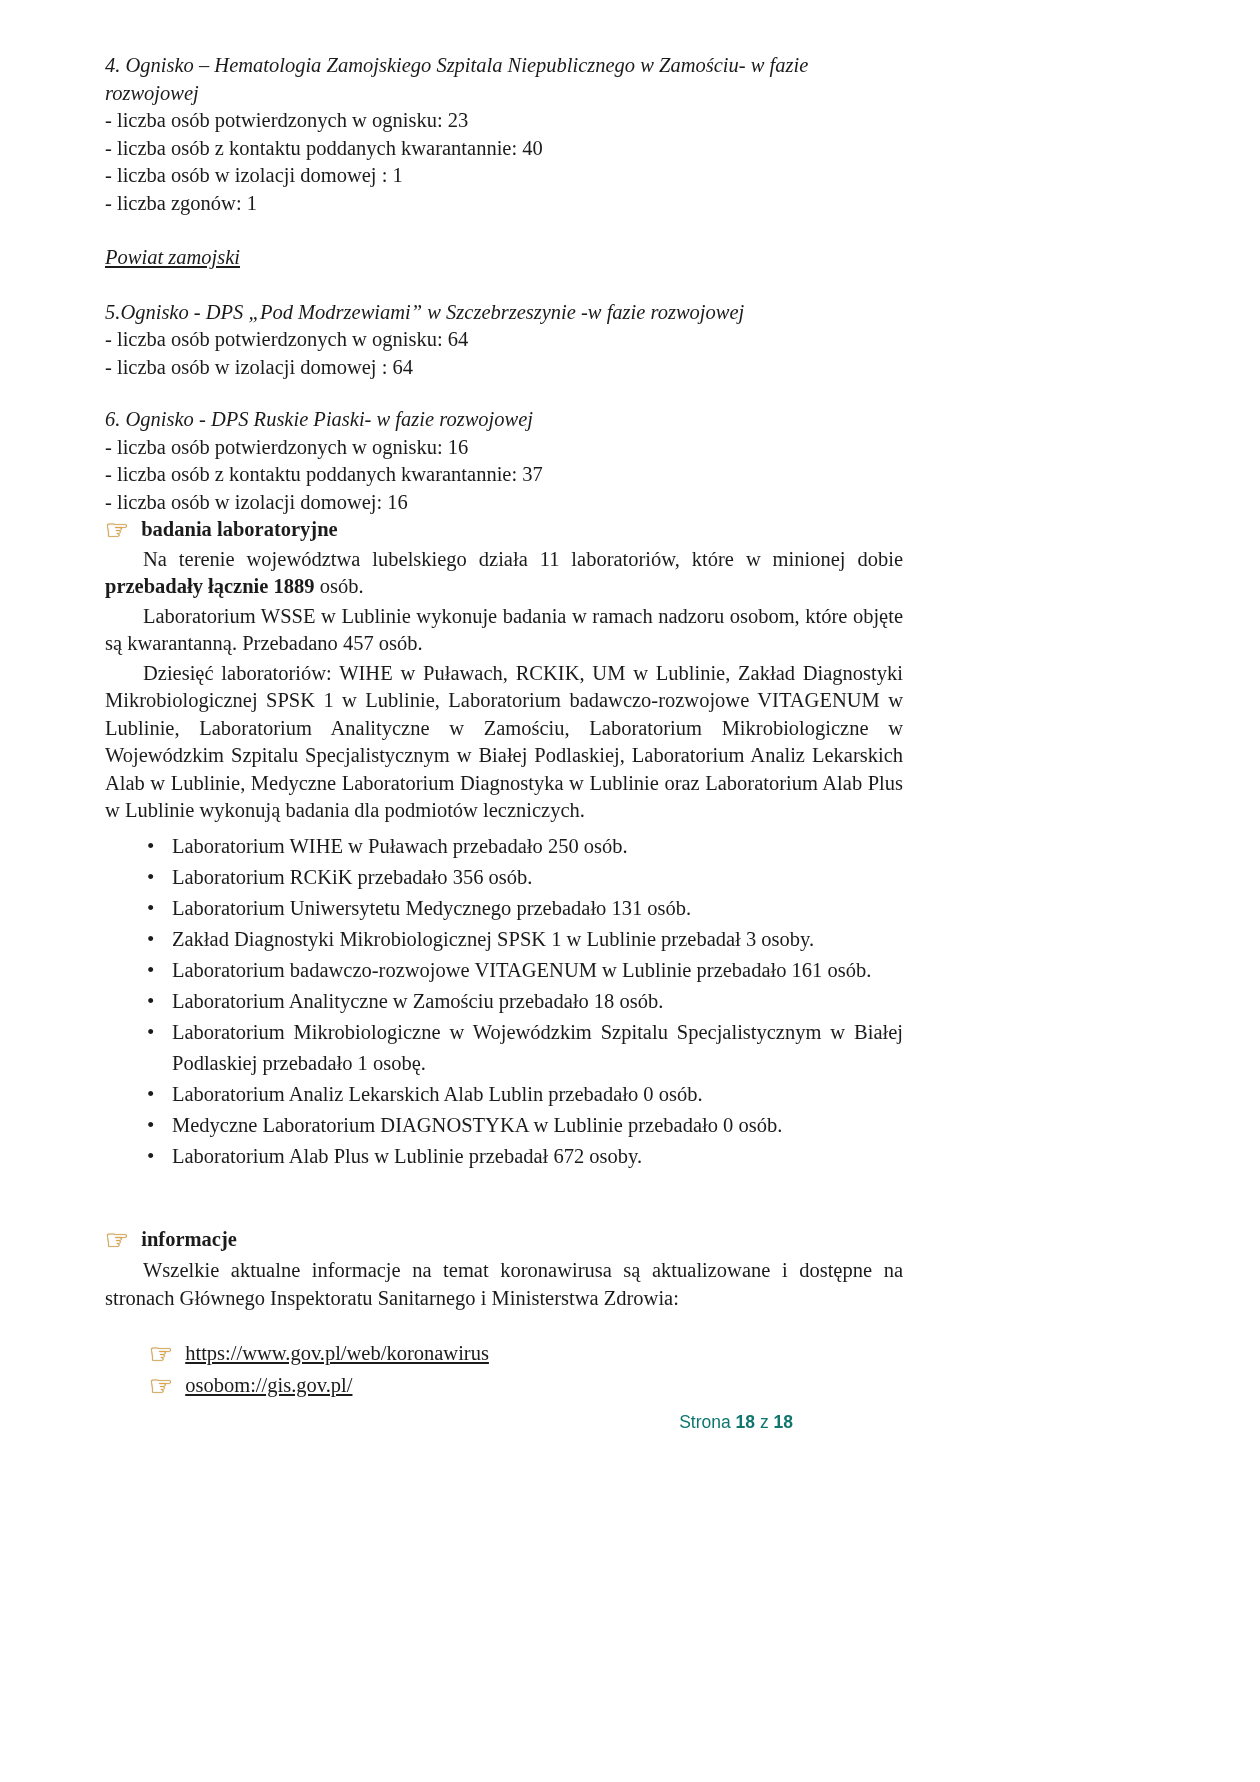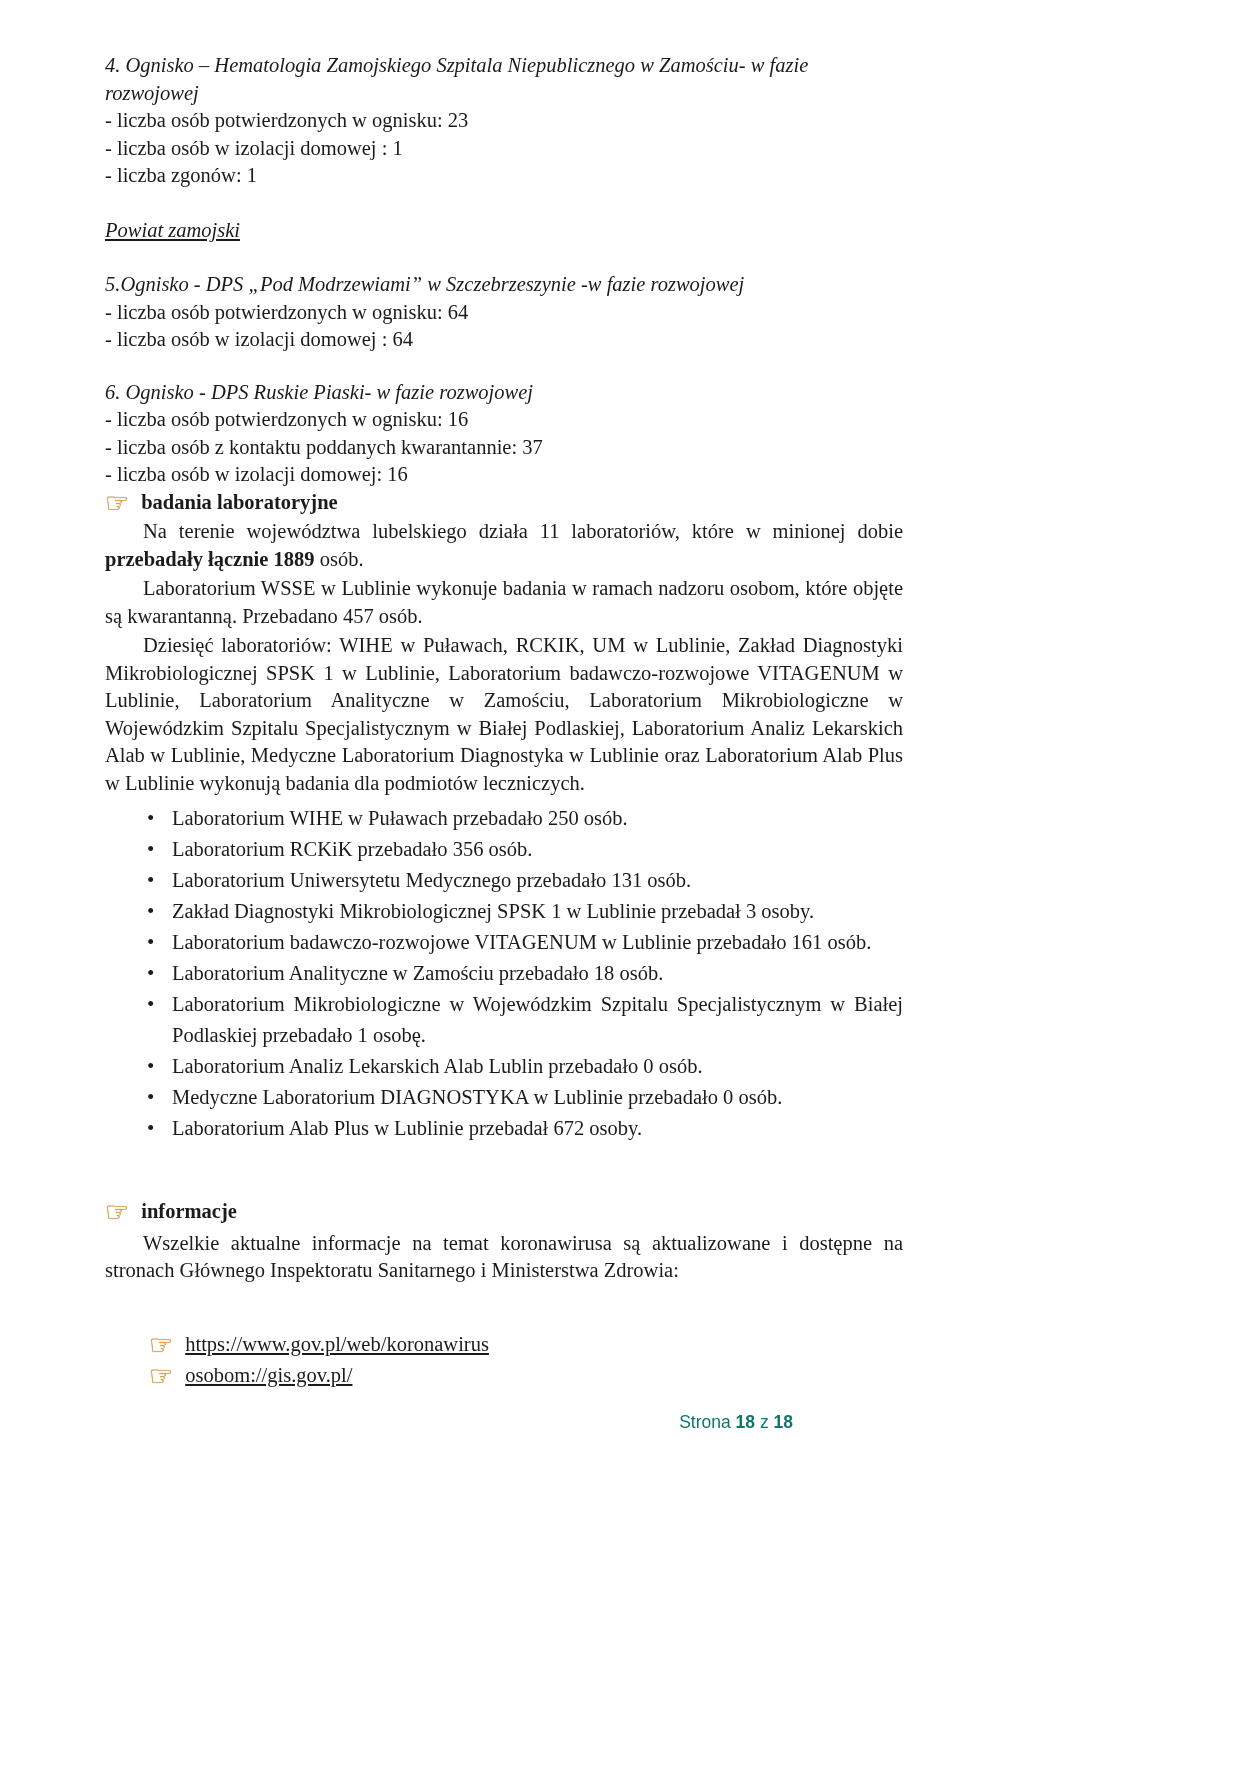--- a/index.html
+++ b/index.html
@@ -61,21 +61,21 @@
   }
   ul.lab-list li::before {
     content: "\2022";
     position: absolute;
     left: 42px;
     font-size: 21px;
   }
 
   .heading-informacje { margin-top: 54px; }
 
-  .links-block { margin-top: 44px; padding-left: 44px; }
+  .links-block { margin-top: 26px; padding-left: 44px; }
   .link-row { font-size: 20.5px; line-height: 31.5px; }
   .doc-link {
     color: #1b1b1b;
     text-decoration: underline;
     cursor: pointer;
   }
 
   .footer {
     position: absolute;
     top: 1412px;
@@ -86,20 +86,21 @@
   }
 </style>
 </head>
 <body>
 
 <div class="page">
 
   <section>
     <p class="t outbreak-title">4. Ognisko – Hematologia Zamojskiego Szpitala Niepublicznego w Zamościu- w fazie rozwojowej</p>
     <p class="t">- liczba osób potwierdzonych w ognisku: 23</p>
+    <p class="t">- liczba osób z kontaktu poddanych kwarantannie: 40</p>
     <p class="t">- liczba osób w izolacji domowej : 1</p>
     <p class="t">- liczba zgonów: 1</p>
   </section>
 
   <p class="t powiat-heading">Powiat zamojski</p>
 
   <section class="outbreak-5">
     <p class="t outbreak-title">5.Ognisko - DPS „Pod Modrzewiami” w Szczebrzeszynie -w fazie rozwojowej</p>
     <p class="t">- liczba osób potwierdzonych w ognisku: 64</p>
     <p class="t">- liczba osób w izolacji domowej : 64</p>

